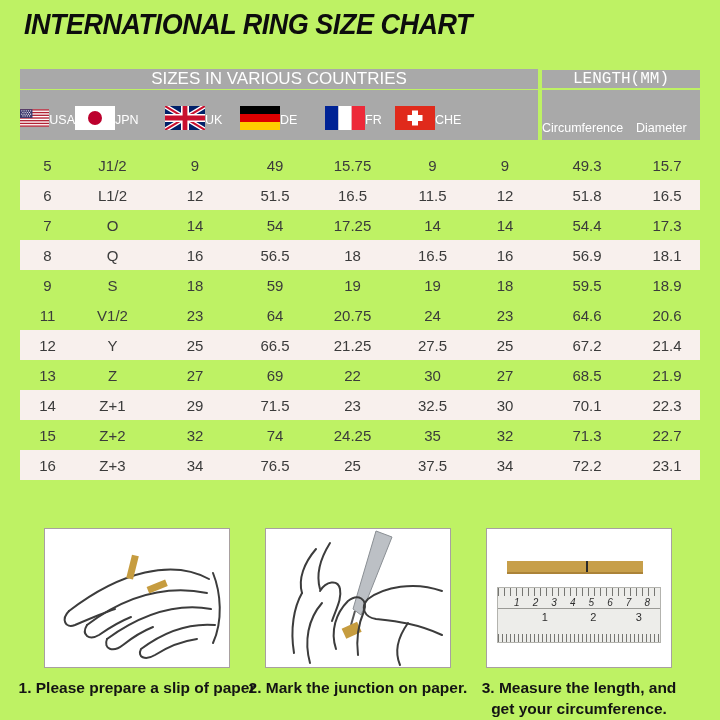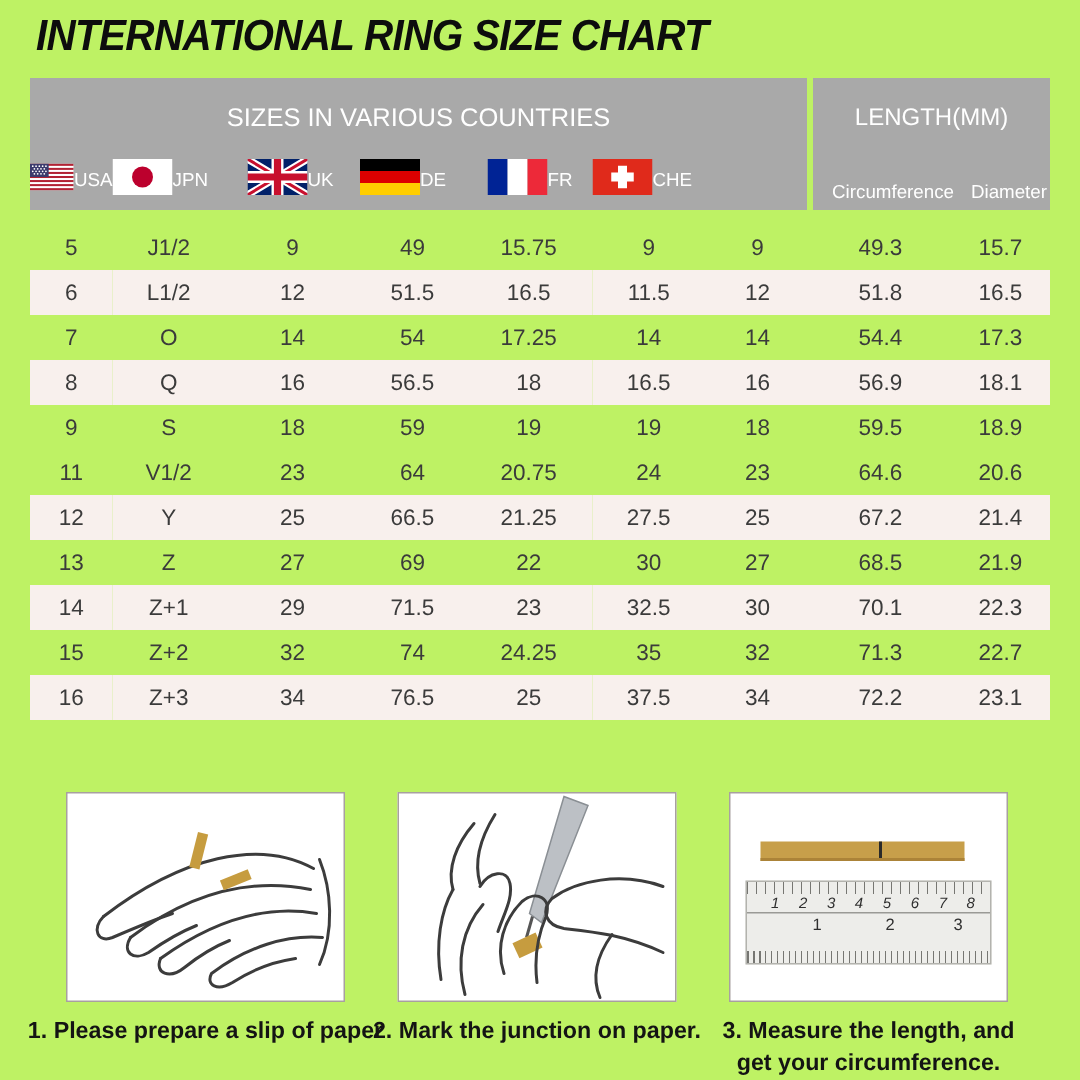--- a/index.html
+++ b/index.html
@@ -5,34 +5,34 @@
   * { margin:0; padding:0; box-sizing:border-box; }
   html,body { width:720px; height:720px; background:#fff; font-family:"Liberation Sans",sans-serif; }
   .page { position:relative; width:720px; height:720px; background:#bef264; overflow:hidden; }
 
   .title { position:absolute; left:24px; top:8px; font-size:29px; font-weight:bold;
            font-style:italic; color:#0d0d0d; letter-spacing:-0.5px; white-space:nowrap;
            transform:scaleX(0.93); transform-origin:left center; }
 
   
   .band { position:absolute; left:20px; width:680px; display:flex; gap:4px; }
-  .band-top { top:52px; height:53px; }
+  .band-top { top:52px; height:53px;align-items:center; }
   .band-flags { top:90px; height:50px; }
   .gcell { background:#a9a9a9; color:#fff; display:flex; align-items:center; justify-content:center; }
   .gcell-left { width:518px; }
   .gcell-right { flex:1; }
   .ghead-text { font-size:17px; letter-spacing:0; }
-  .ghead-text-right { font-size:16px; }
+  .ghead-text-right { font-size:16px;font-family:Liberation Mono, monospace; }
 
   .flags-left { width:518px; background:#a9a9a9; display:flex; }
   .country-col { display:flex; align-items:center; justify-content:flex-start; padding-top:5px; }
   .country-col .flag { width:40px; height:24px; display:block; }
   .country-label { color:#fff; font-size:12.5px; margin-top:4px; }
   .flags-right { flex:1; background:#a9a9a9; display:flex; align-items:flex-end; padding-bottom:5px; }
-  .len-col { font-size:12.5px; color:#fff; text-align:right; }
+  .len-col { font-size:12.5px; color:#fff; text-align:left; }
   .len-col-circ { width:94px; }
   .len-col-diam { width:62px; }
 
   
   table.size-table { position:absolute; left:20px; top:150px; width:680px; border-collapse:collapse; }
   table.size-table td { height:30px; text-align:center; vertical-align:middle;
                         font-size:15px; color:#3b3b3b; }
   table.size-table tr.alt { background:#f8f0ed; }
 
   

